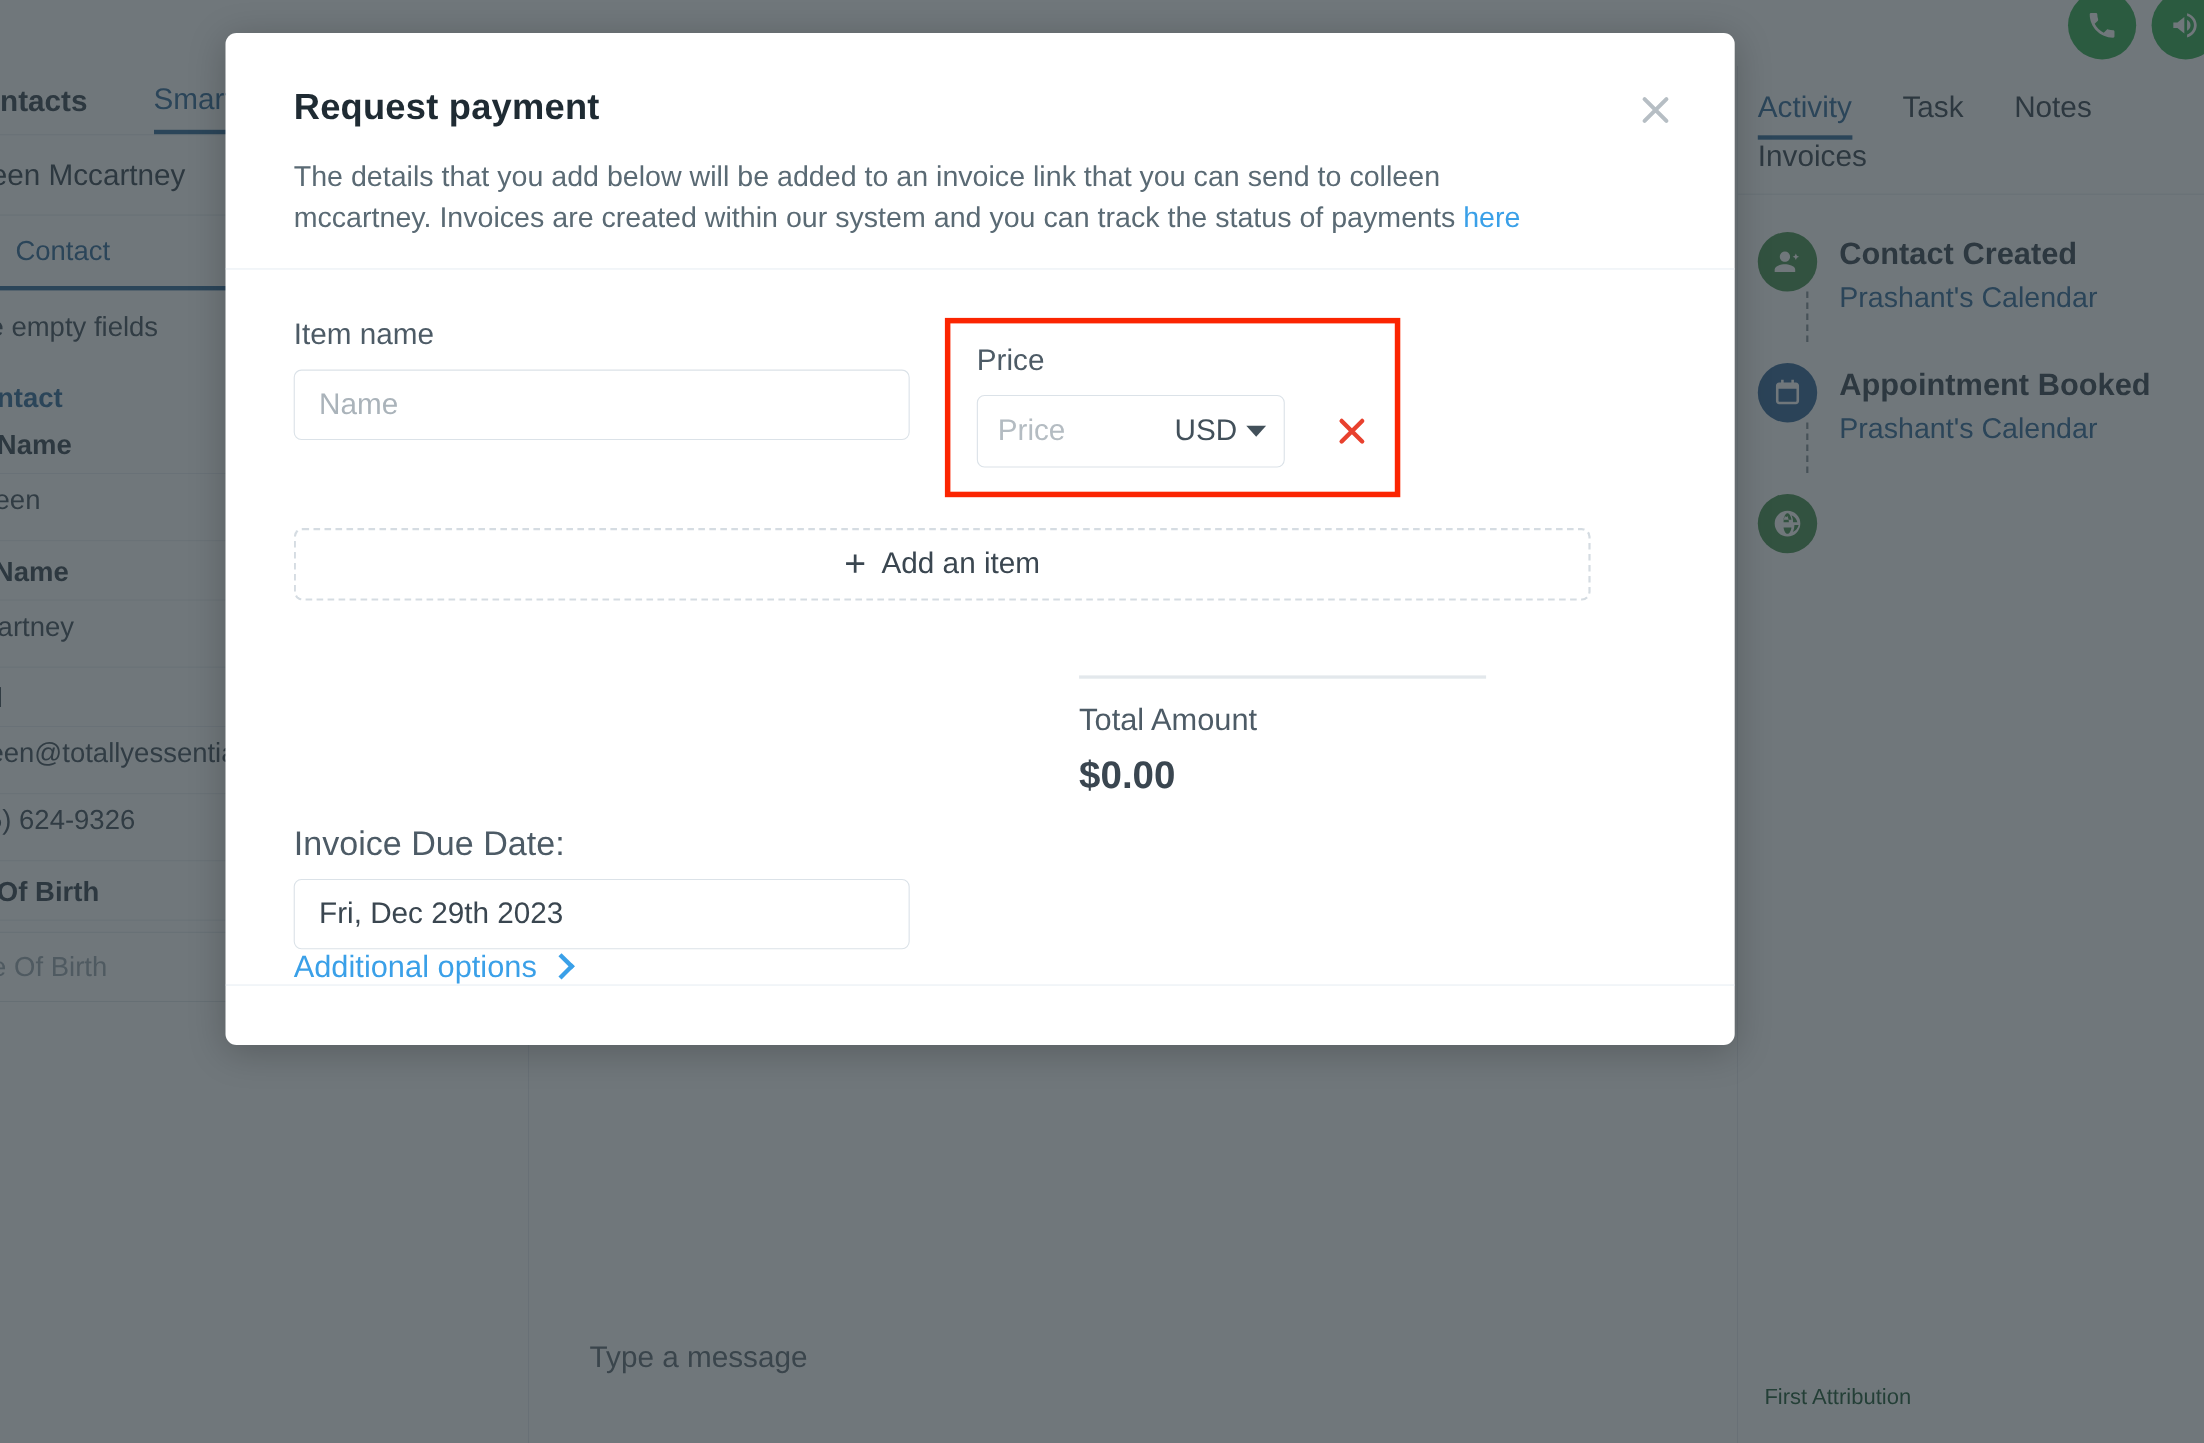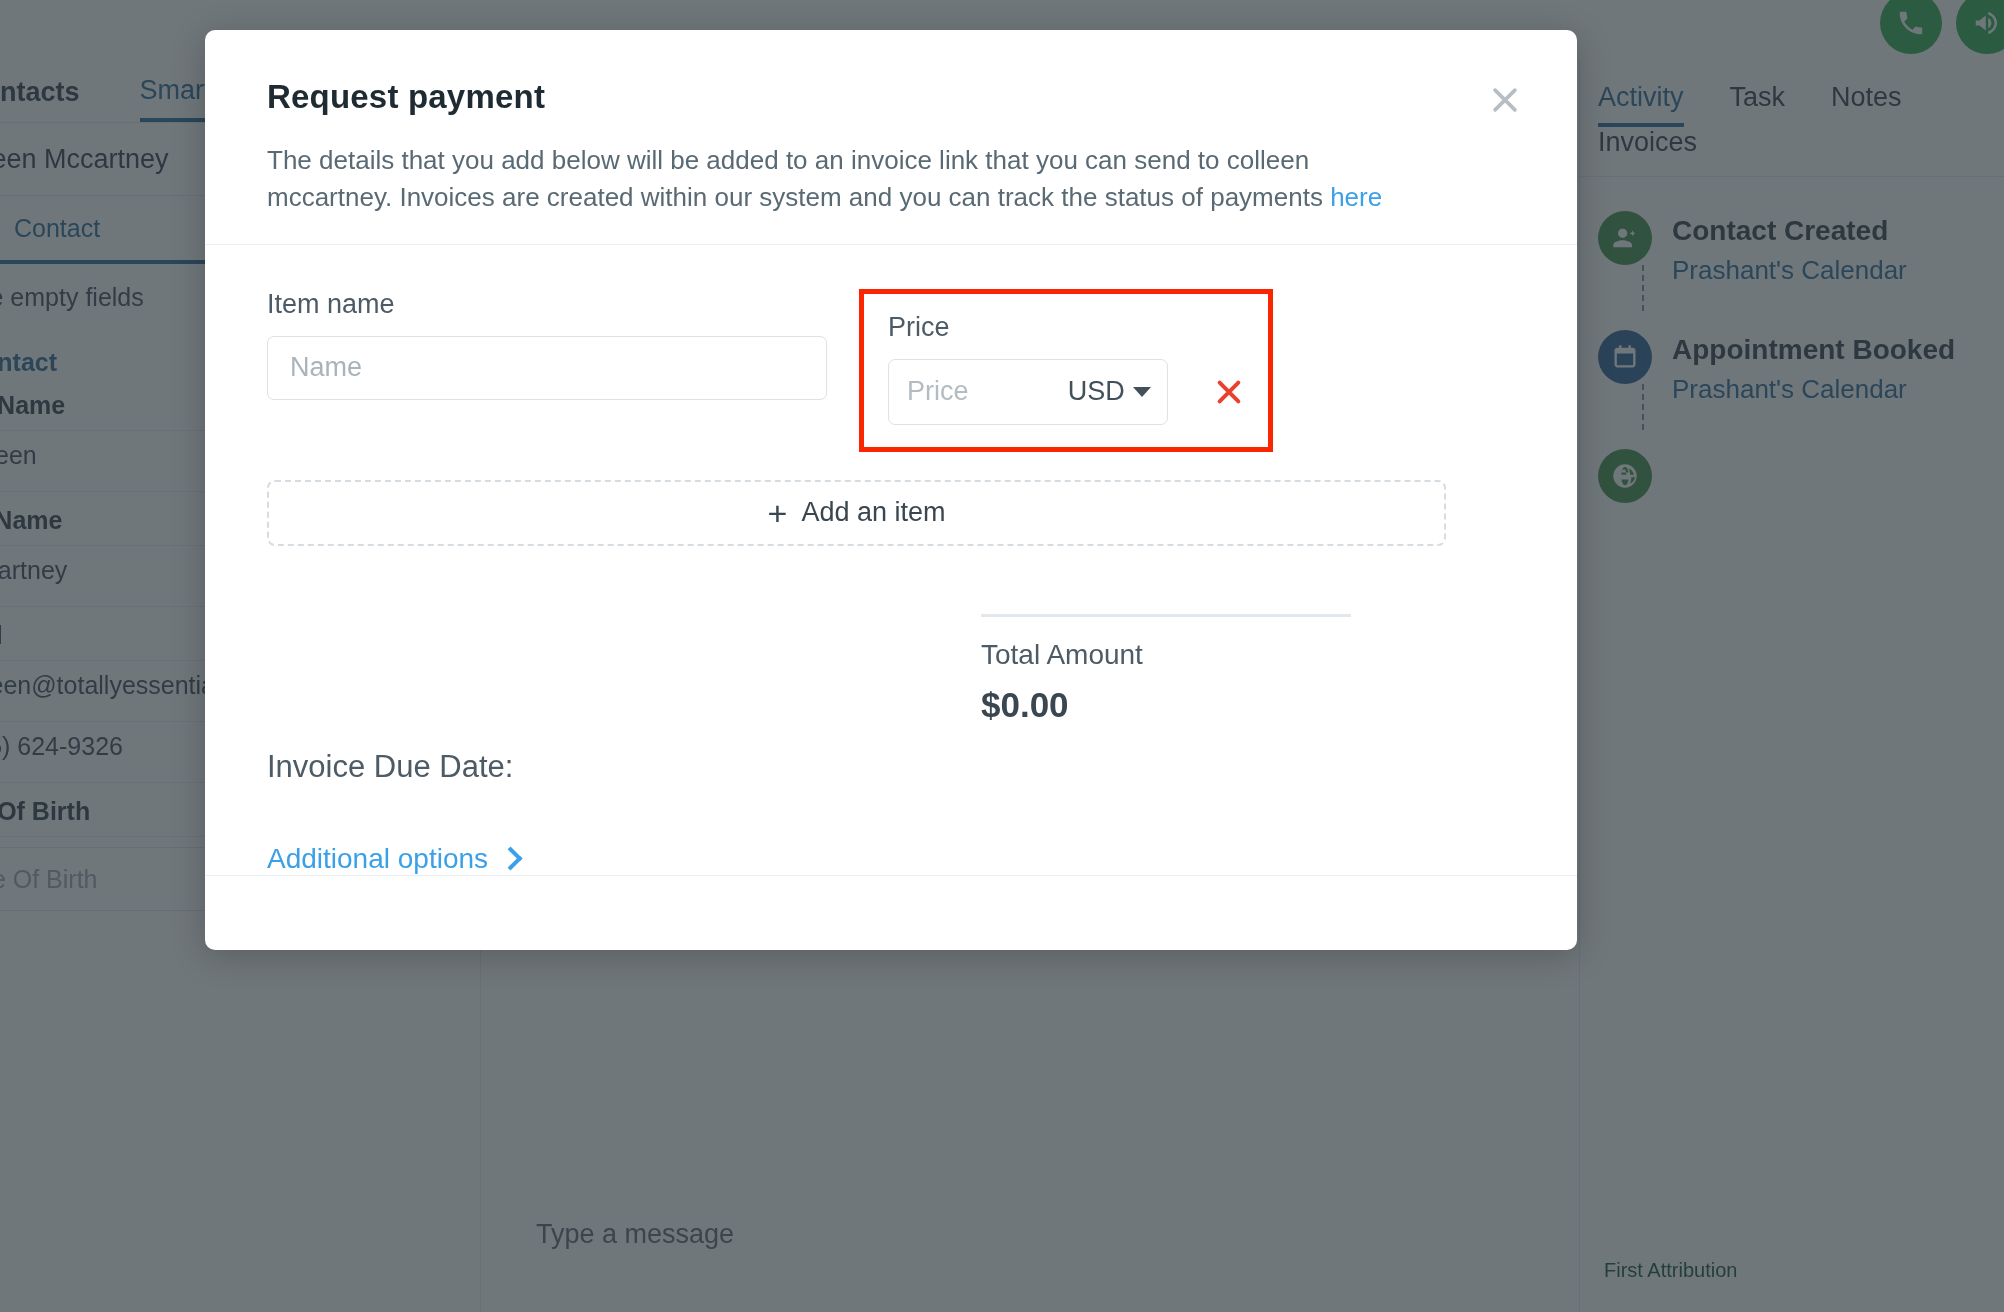--- a/index.html
+++ b/index.html
@@ -329,21 +329,20 @@
   }
   .totals-divider { border-top: 3px solid #e3e8ec; margin-bottom: 22px; }
   .totals-label { font-size: 28px; color: #4d5b66; margin-bottom: 14px; }
   .totals-value { font-size: 35px; color: #3a4650; font-weight: 700; }
 
   .due-date { margin-top: 24px; }
   .due-date-label { font-size: 31px; color: #4d5b66; margin-bottom: 14px; }
   .due-date-input { width: 560px; }
 
   .additional {
-    margin-top: 44px;
     display: inline-flex; align-items: center; gap: 14px;
     font-size: 28px; color: #3aa0e8; cursor: pointer;
   }
   .chev {
     display: inline-block;
     width: 13px; height: 13px;
     border-right: 4px solid #3aa0e8;
     border-top: 4px solid #3aa0e8;
     transform: rotate(45deg);
   }
@@ -516,20 +515,21 @@
       </div>
 
       <div class="totals">
         <div class="totals-divider"></div>
         <div class="totals-label">Total Amount</div>
         <div class="totals-value">$0.00</div>
       </div>
 
       <div class="due-date">
         <div class="due-date-label">Invoice Due Date:</div>
+        <input class="text-input due-date-input" type="text" value="Fri, Dec 29th 2023" style="">
       </div>
 
       <div class="additional">
         <span>Additional options</span>
         <span class="chev"></span>
       </div>
     </div>
 
     <div class="modal-footer">
       

